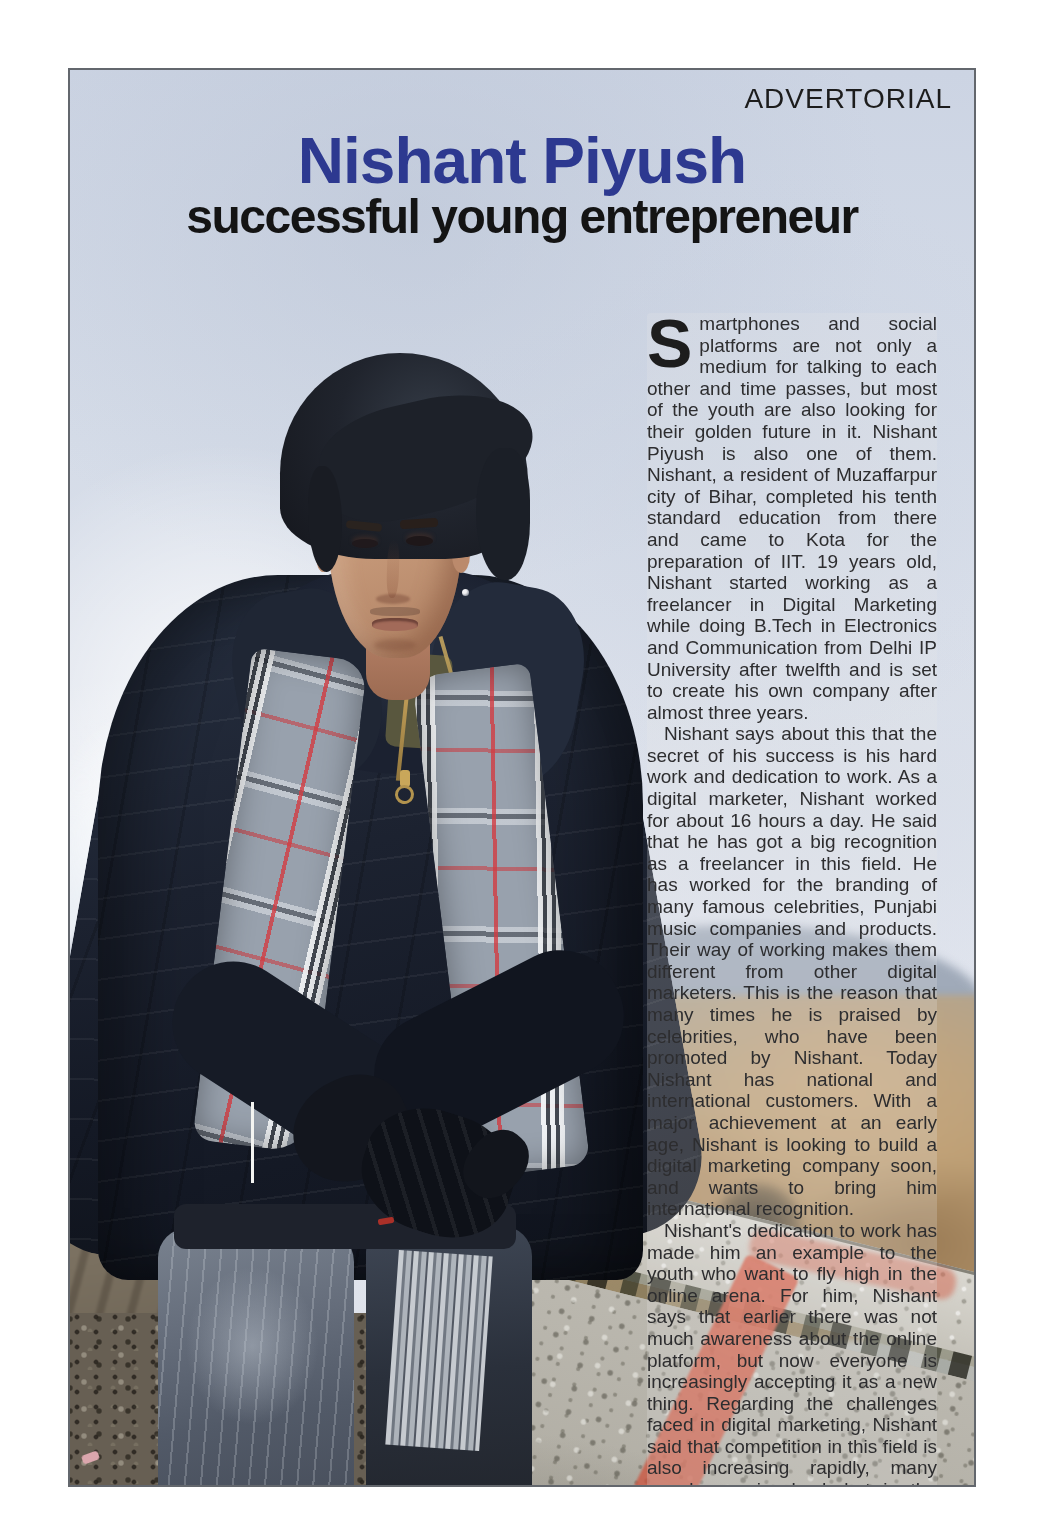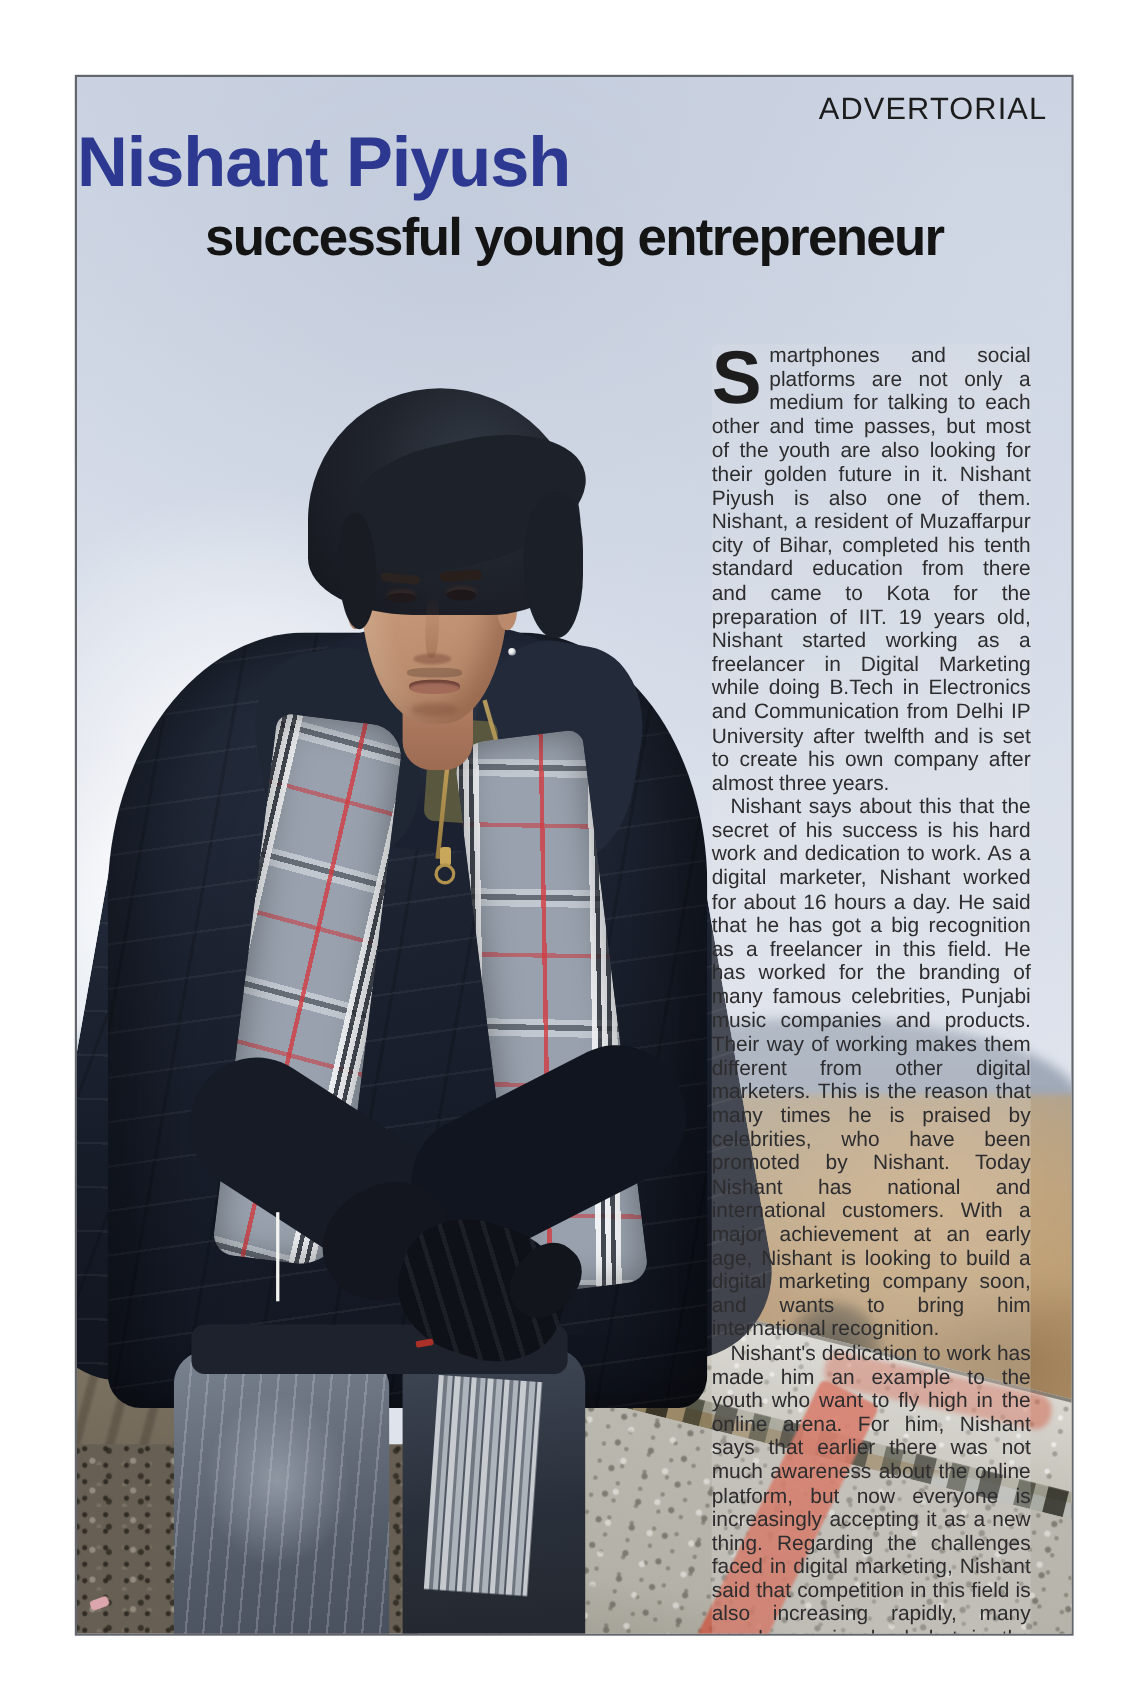--- a/index.html
+++ b/index.html
@@ -132,21 +132,21 @@
     background:repeating-linear-gradient(90deg,#d4d8dd 0 5px,#777e88 5px 8px,#b9bfc6 8px 13px,#555b66 13px 15px);}
   .glove-left{left:222px;top:1008px;width:118px;height:102px;transform:rotate(-25deg);background:#13161e;border-radius:50% 45% 40% 50%;}
   .glove-right{left:292px;top:1042px;width:152px;height:122px;transform:rotate(18deg);background:#0e1118;border-radius:45%;
     background-image:repeating-linear-gradient(55deg, rgba(255,255,255,.06) 0 4px, rgba(0,0,0,0) 4px 19px);}
   .glove-thumb{left:398px;top:1058px;width:56px;height:72px;transform:rotate(40deg);background:#12151c;border-radius:45%;}
   .glove-logo{left:308px;top:1148px;width:16px;height:6px;transform:rotate(-10deg);background:rgba(195,50,40,.85);border-radius:2px;}
   .artifact-line{left:181px;top:1032px;width:3px;height:81px;background:#f3f4f1;}
 
   
   .advertorial{top:13px;right:22px;font-size:28px;letter-spacing:1px;color:#1c1c1c;}
-  .title{left:0;top:40px;width:100%;font-size:64px;font-weight:bold;letter-spacing:-1px;color:#2d3990;}
+  .title{left:0;top:54px;width:100%;text-align:center;font-size:64px;font-weight:bold;letter-spacing:-1px;color:#2d3990;}
   .subtitle{left:0;top:122px;width:100%;text-align:center;font-size:48px;line-height:50px;font-weight:bold;letter-spacing:-1.5px;color:#141414;}
   .article{left:577px;top:243px;width:290px;color:#2d2d2f;font-size:19px;line-height:21.6px;text-align:justify;
     background:rgba(230,231,233,.22);border-radius:4px;}
   .article p{margin:0;}
   .article p.indent{text-indent:17px;}
   .dropcap{float:left;font-size:68px;line-height:54px;font-weight:bold;color:#1d1d1d;padding:3px 7px 0 0;}
 </style>
 </head>
 <body>
 

